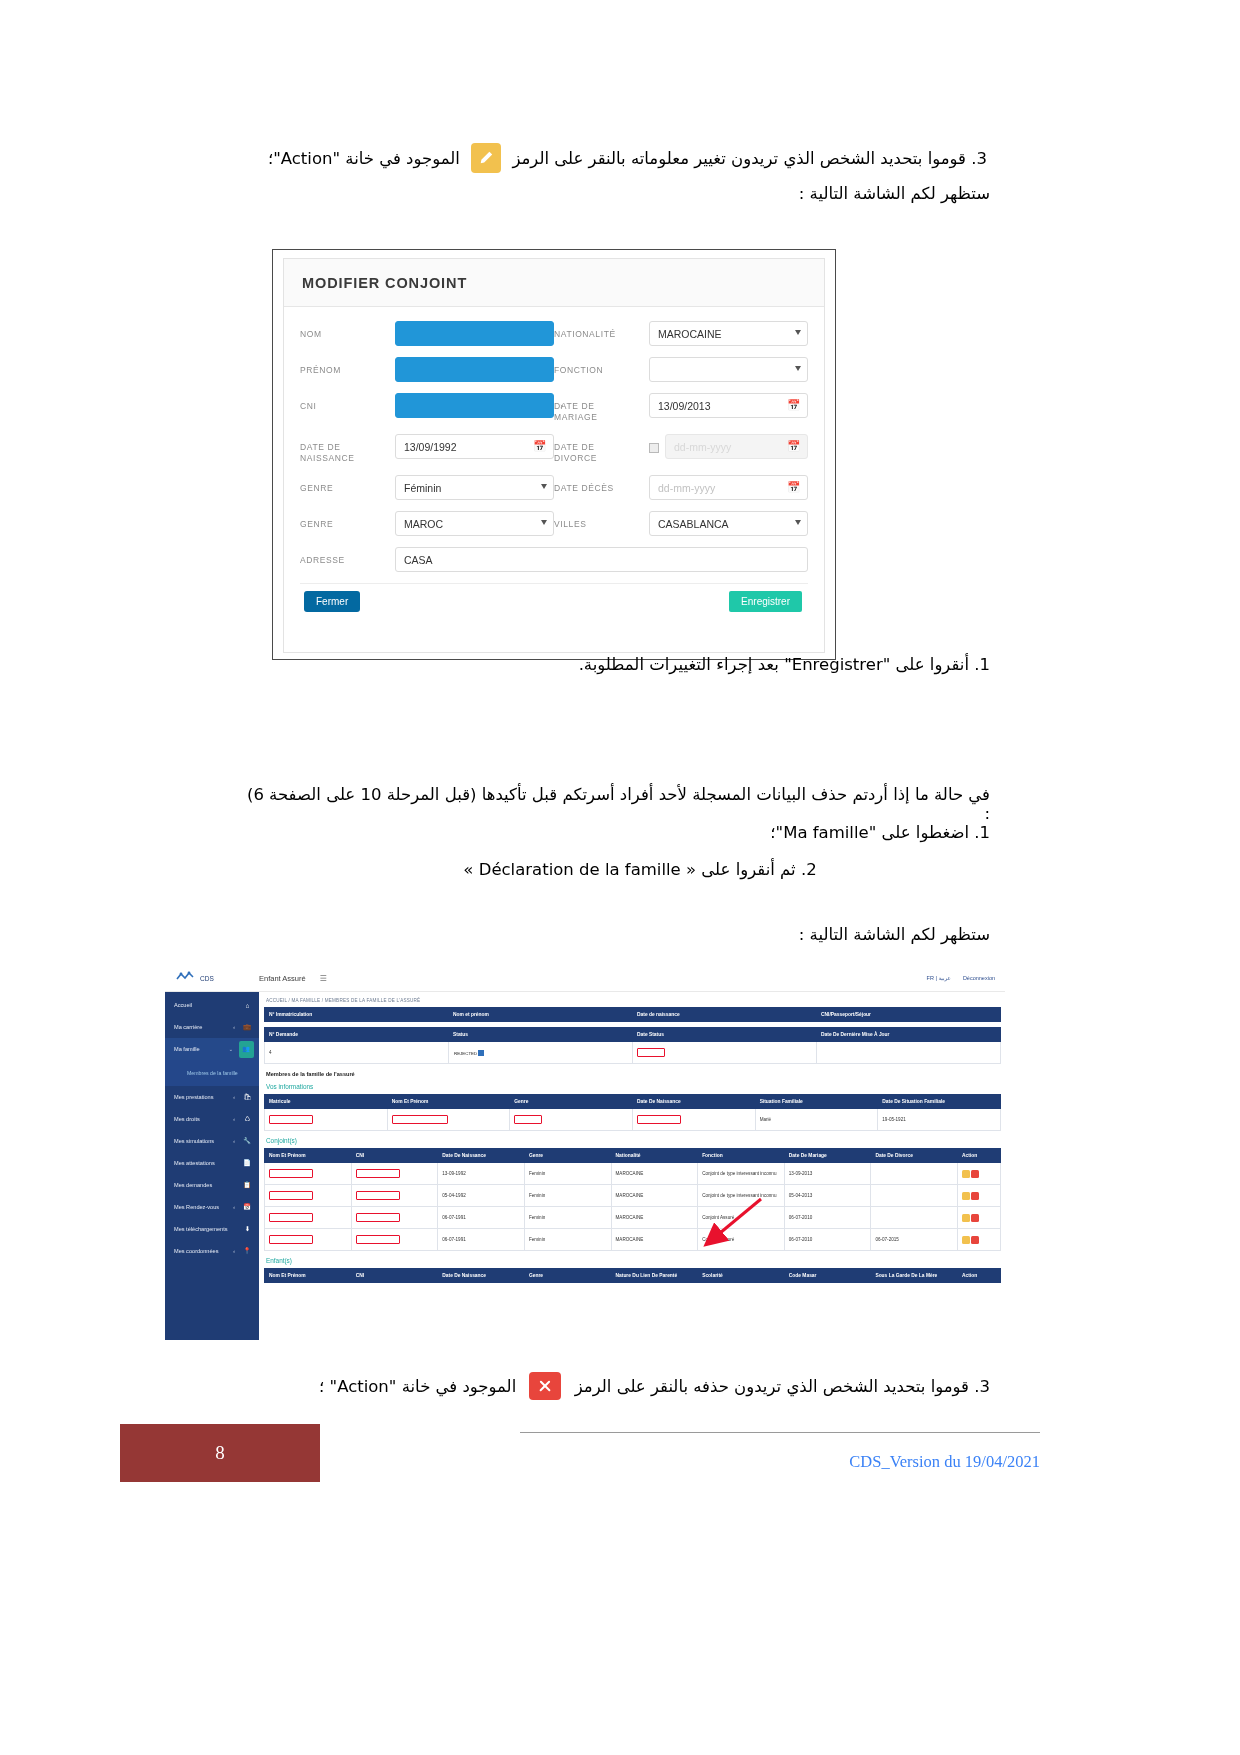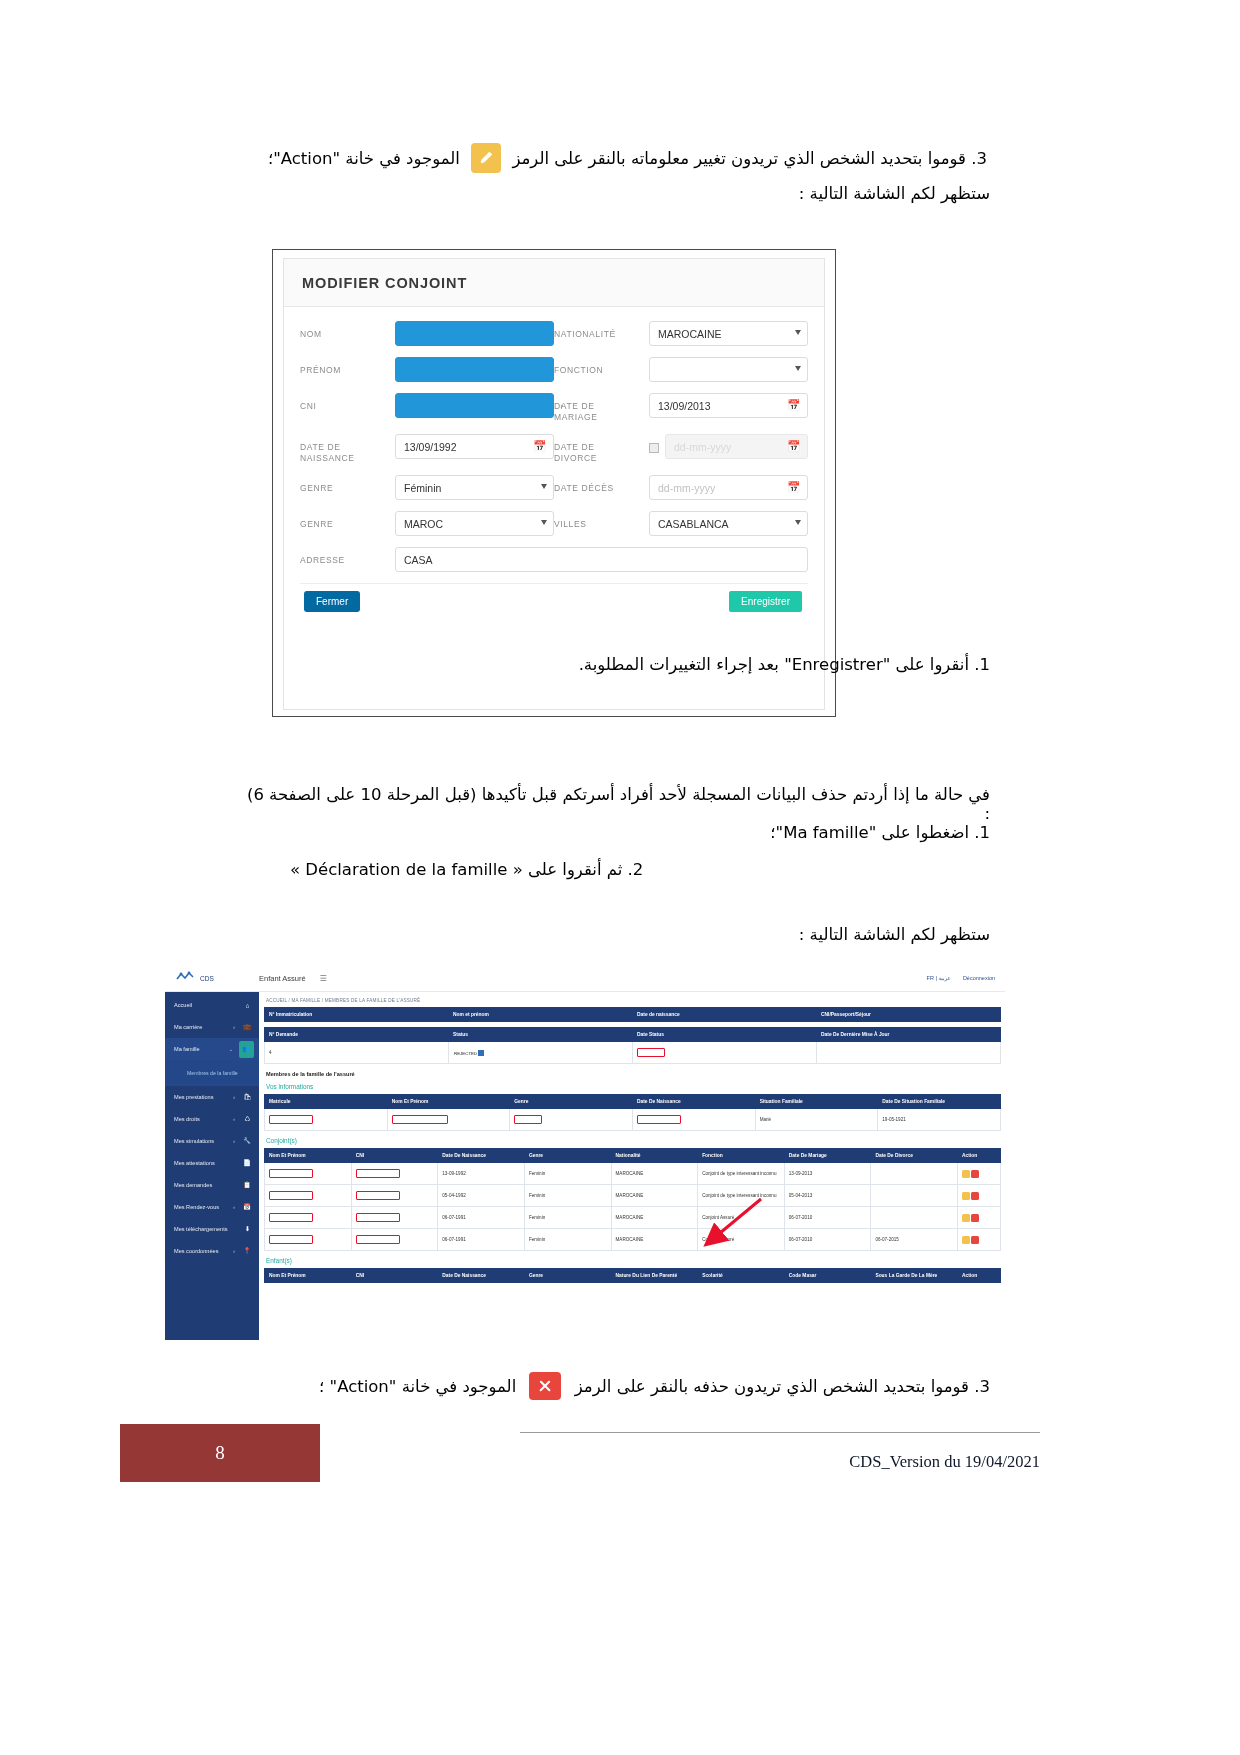--- a/index.html
+++ b/index.html
@@ -30,21 +30,21 @@
     background:#f2c14e;vertical-align:-9px;position:relative;margin:0 6px;
   }
   .pencil-badge svg{position:absolute;left:7px;top:7px;}
   .line-below-top{
     position:absolute;right:250px;top:184px;width:750px;
     font-size:16.5px;text-align:right;
   }
 
   
   .shot1{
-    position:absolute;left:272px;top:249px;width:564px;height:468px;
+    position:absolute;left:272px;top:249px;width:564px;height:411px;
     border:1px solid #4a4a4a;background:#ffffff;box-sizing:border-box;
   }
   .shot1-inner{position:absolute;left:10px;top:8px;right:10px;bottom:6px;
     border:1px solid #e3e3e3;background:#fff;box-sizing:border-box;}
   .card-head{
     height:48px;border-bottom:1px solid #e6e6e6;background:#fafafa;
     display:flex;align-items:center;padding-left:18px;box-sizing:border-box;
   }
   .card-head-title{
     font-family:"Liberation Sans",sans-serif;font-size:14.5px;letter-spacing:.9px;
@@ -102,21 +102,21 @@
     font-size:22px;font-weight:bold;color:#1f3864;text-align:right;
     font-family:"DejaVu Sans",sans-serif;direction:rtl;
   }
 
   
   .intro{
     position:absolute;right:250px;top:785px;width:750px;
     font-size:16.5px;text-align:right;
   }
   .li1{position:absolute;right:250px;top:823px;width:700px;font-size:16.5px;text-align:right;}
-  .li2{position:absolute;right:250px;top:860px;width:700px;font-size:16.5px;text-align:left;}
+  .li2{position:absolute;right:250px;top:860px;width:700px;font-size:16.5px;text-align:center;}
   .screen-next{position:absolute;right:250px;top:925px;width:700px;font-size:16.5px;text-align:right;}
 
   
   .shot2{
     position:absolute;left:165px;top:965px;width:840px;height:375px;
     background:#ffffff;overflow:hidden;
     font-family:"Liberation Sans",sans-serif;
   }
   .topbar{height:26px;background:#fff;border-bottom:1px solid #e9e9e9;display:flex;align-items:center;}
   .brand{display:flex;align-items:center;width:94px;padding-left:10px;box-sizing:border-box;}
@@ -184,21 +184,21 @@
   .x-badge::after{transform:rotate(-45deg);}
 
   
   .foot-rule{position:absolute;left:520px;top:1432px;width:520px;border-top:1px solid #9a9a9a;}
   .foot-block{
     position:absolute;left:120px;top:1424px;width:200px;height:58px;background:#953735;
     color:#fff;display:flex;align-items:center;justify-content:center;
     font-family:"Liberation Serif",serif;font-size:19px;
   }
   .foot-right{
-    position:absolute;right:200px;top:1452px;font-size:16.5px;color:#0f172a;
+    position:absolute;right:200px;top:1452px;font-size:16.5px;color:#3b82f6;
     font-family:"Liberation Serif",serif;
   }
 </style>
 </head>
 <body>
 
 <div class="page">
 
   <div class="step3-top ar">
     <span>3.</span>

